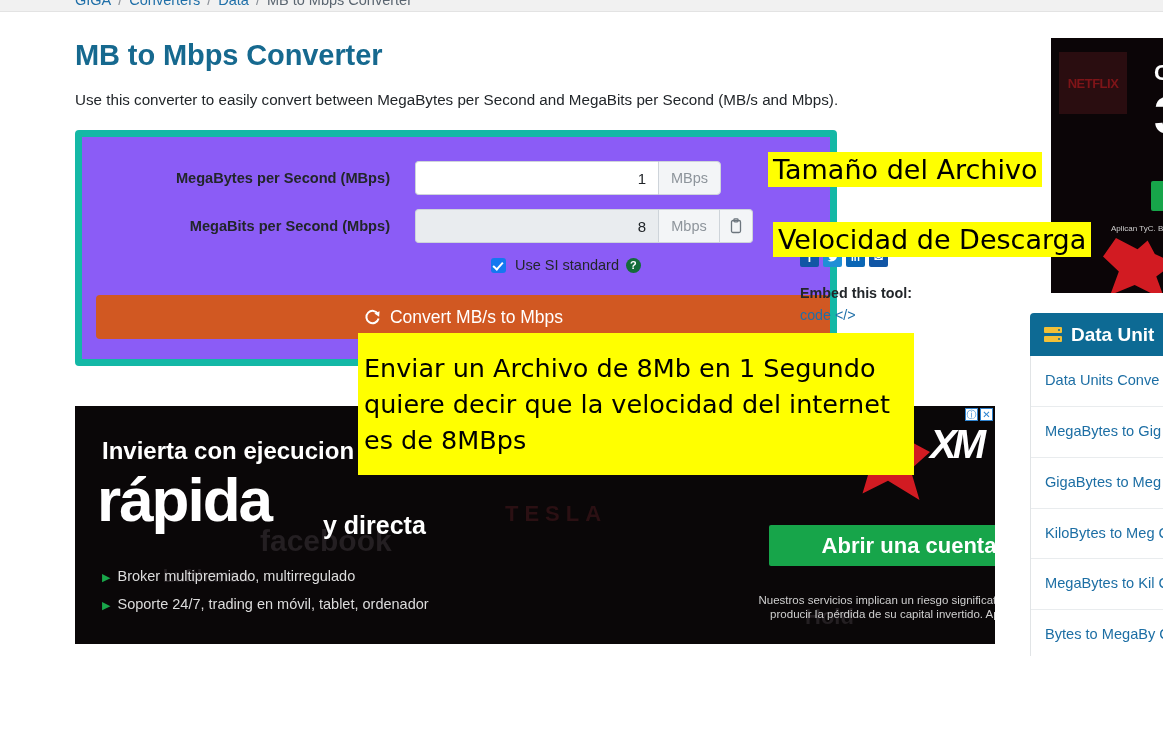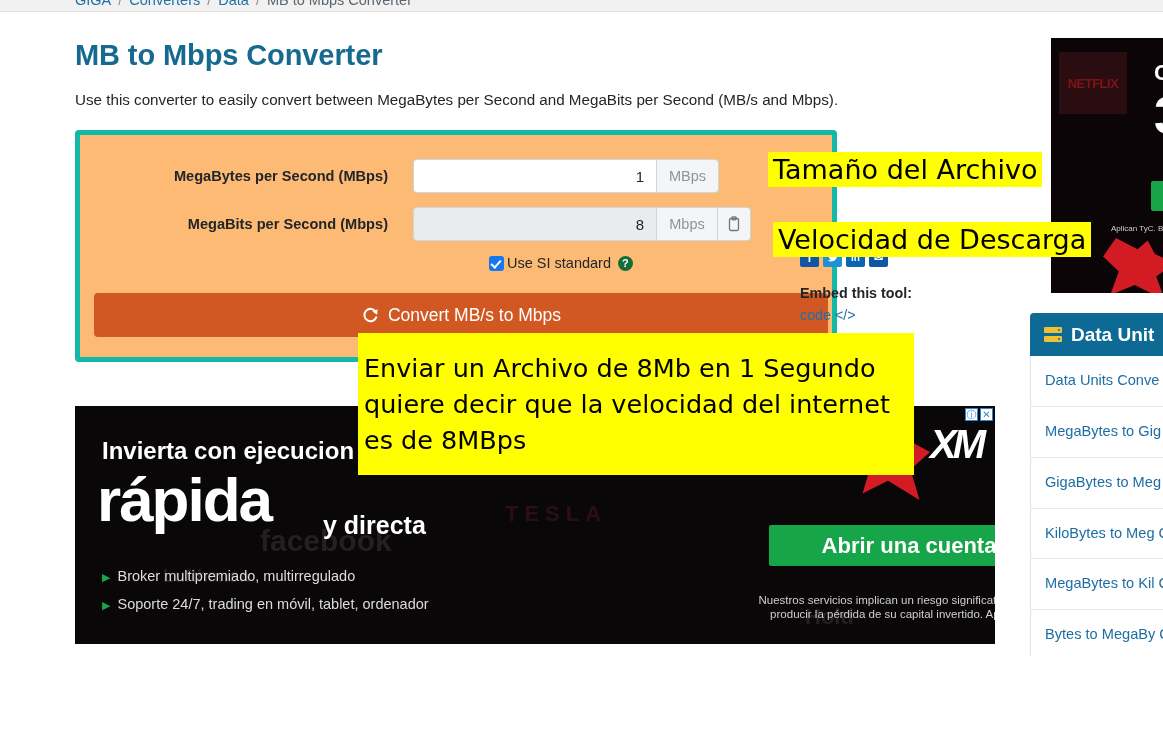--- a/index.html
+++ b/index.html
@@ -37,22 +37,22 @@
   .page-desc {
     color: #22262a;
     font-size: 15.2px;
     margin-top: 19px;
   }
 
   
   .conv-card {
     margin-top: 22px;
     width: 762px;
-    background: #fdba74;
-    border: 5px solid #14b8a6;
+    background: #8b5cf6;
+    border: 7px solid #14b8a6;
     border-radius: 4px;
     padding: 24px 0 20px 0;
   }
   .row { display: flex; align-items: center; margin-bottom: 14px; }
   .row-label {
     width: 333px; text-align: right; padding-right: 25px;
     font-size: 14.6px; font-weight: bold; color: #22262a;
   }
   .inp-group { display: flex; align-items: stretch; height: 34px; }
   .inp-box {
@@ -91,21 +91,21 @@
   .si-check {
     width: 15px; height: 15px; border-radius: 3px;
     background: #1478f0; position: relative; flex: none;
   }
   .si-check:after {
     content: ""; position: absolute;
     left: 4px; top: 2px; width: 4px; height: 8px;
     border: solid #fff; border-width: 0 2px 2px 0;
     transform: rotate(42deg);
   }
-  .si-label { font-size: 14.5px; color: #22262a; margin-left: 3px; }
+  .si-label { font-size: 14.5px; color: #22262a; margin-left: 9px; }
   .help-dot {
     width: 15px; height: 15px; border-radius: 50%;
     background: #136c3a; color: #fff;
     font-size: 11px; font-weight: bold;
     display: flex; align-items: center; justify-content: center;
     margin-left: 7px; flex: none;
   }
 
   .convert-btn {
     margin: 22px 14px 0 14px;

